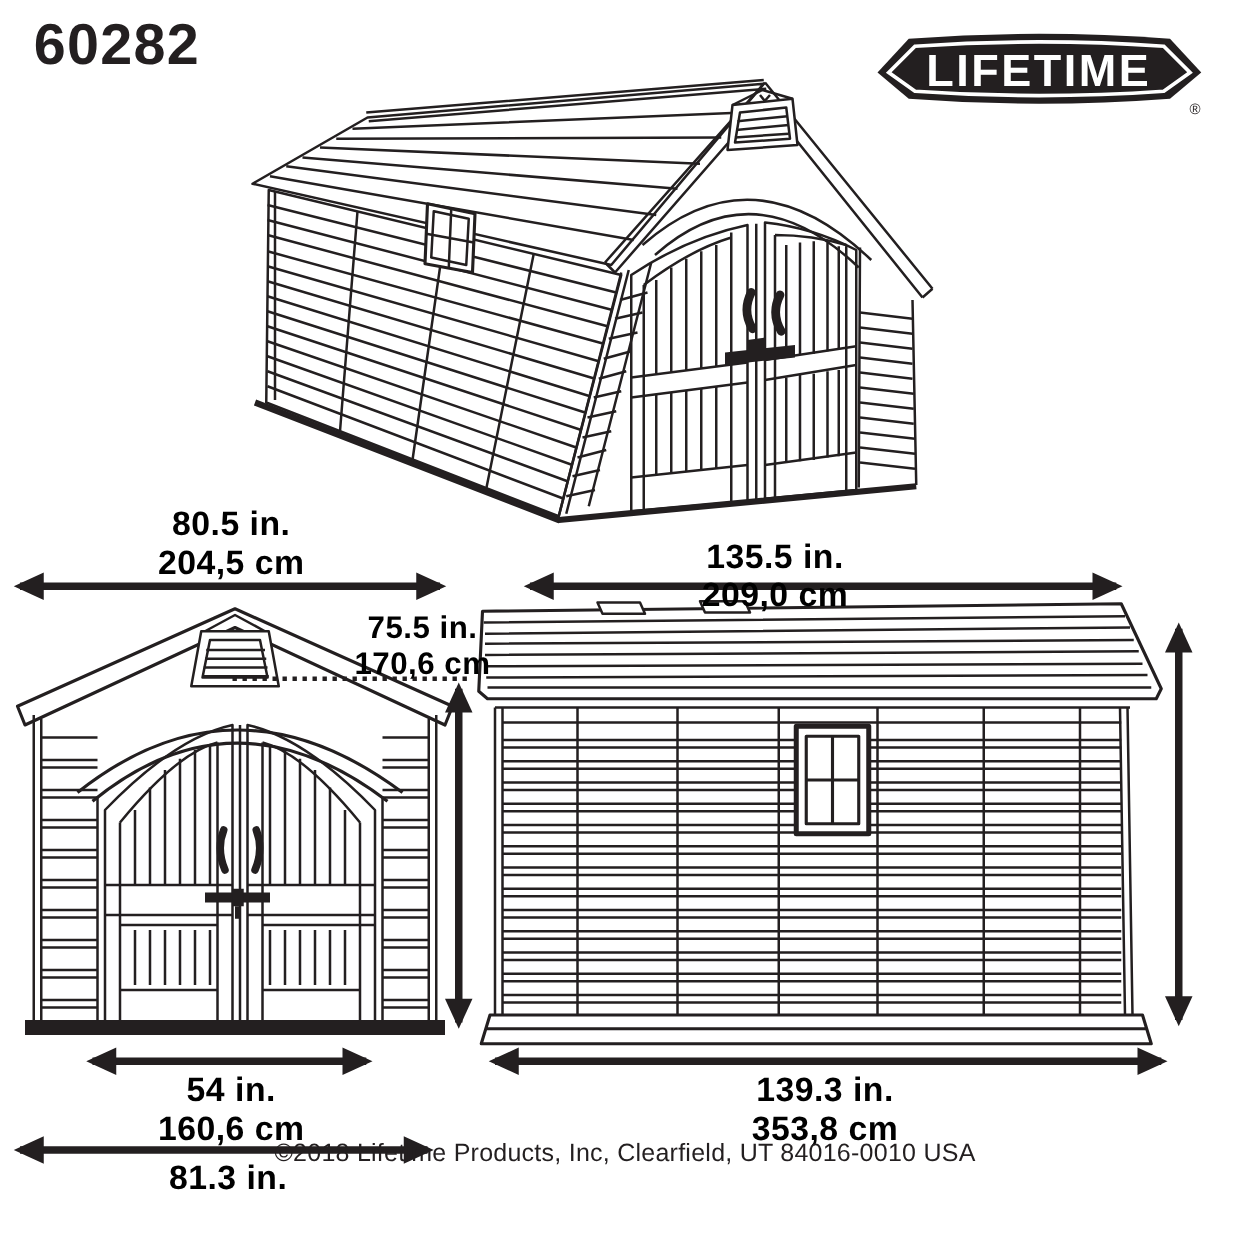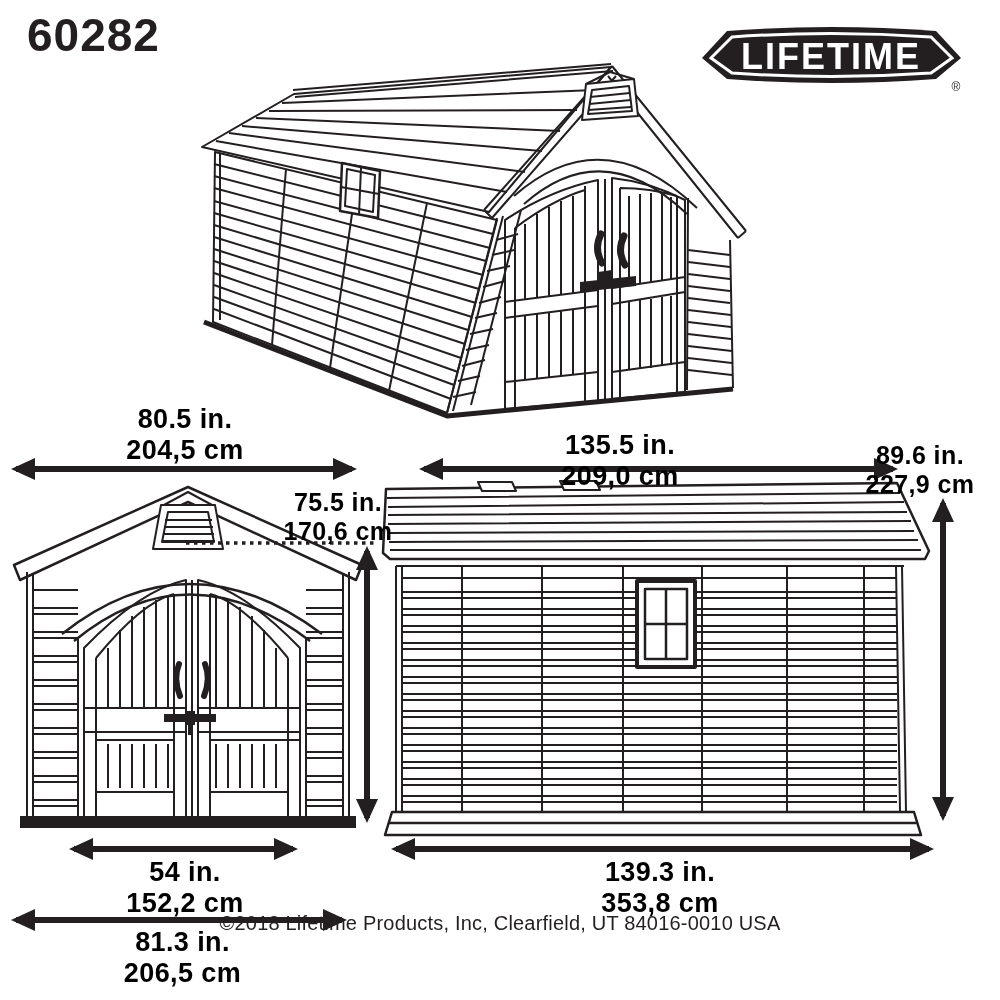--- a/index.html
+++ b/index.html
@@ -167,38 +167,33 @@
   <div class="dim-label" style="left:40px;top:404px;width:290px;">
     <div>80.5 in.</div>
     <div>204,5 cm</div>
   </div>
 
   <div class="dim-label" style="left:475px;top:430px;width:290px;">
     <div>135.5 in.</div>
     <div>209,0 cm</div>
   </div>
 
-  <div class="dim-label small" style="left:845px;top:441px;width:150px;">
-    <div>89.6 in.</div>
-    <div>227,9 cm</div>
-  </div>
 
   <div class="dim-label small" style="left:258px;top:488px;width:160px;">
     <div>75.5 in.</div>
     <div>170,6 cm</div>
   </div>
 
   <div class="dim-label" style="left:60px;top:857px;width:250px;">
     <div>54 in.</div>
-    <div>152,2 cm</div>
+    <div>160,6 cm</div>
   </div>
 
   <div class="dim-label" style="left:40px;top:927px;width:285px;">
     <div>81.3 in.</div>
-    <div>206,5 cm</div>
   </div>
 
   <div class="dim-label" style="left:515px;top:857px;width:290px;">
     <div>139.3 in.</div>
     <div>353,8 cm</div>
   </div>
 
   <div class="copyright">©2018 Lifetime Products, Inc, Clearfield, UT 84016-0010 USA</div>
 
 </div>

